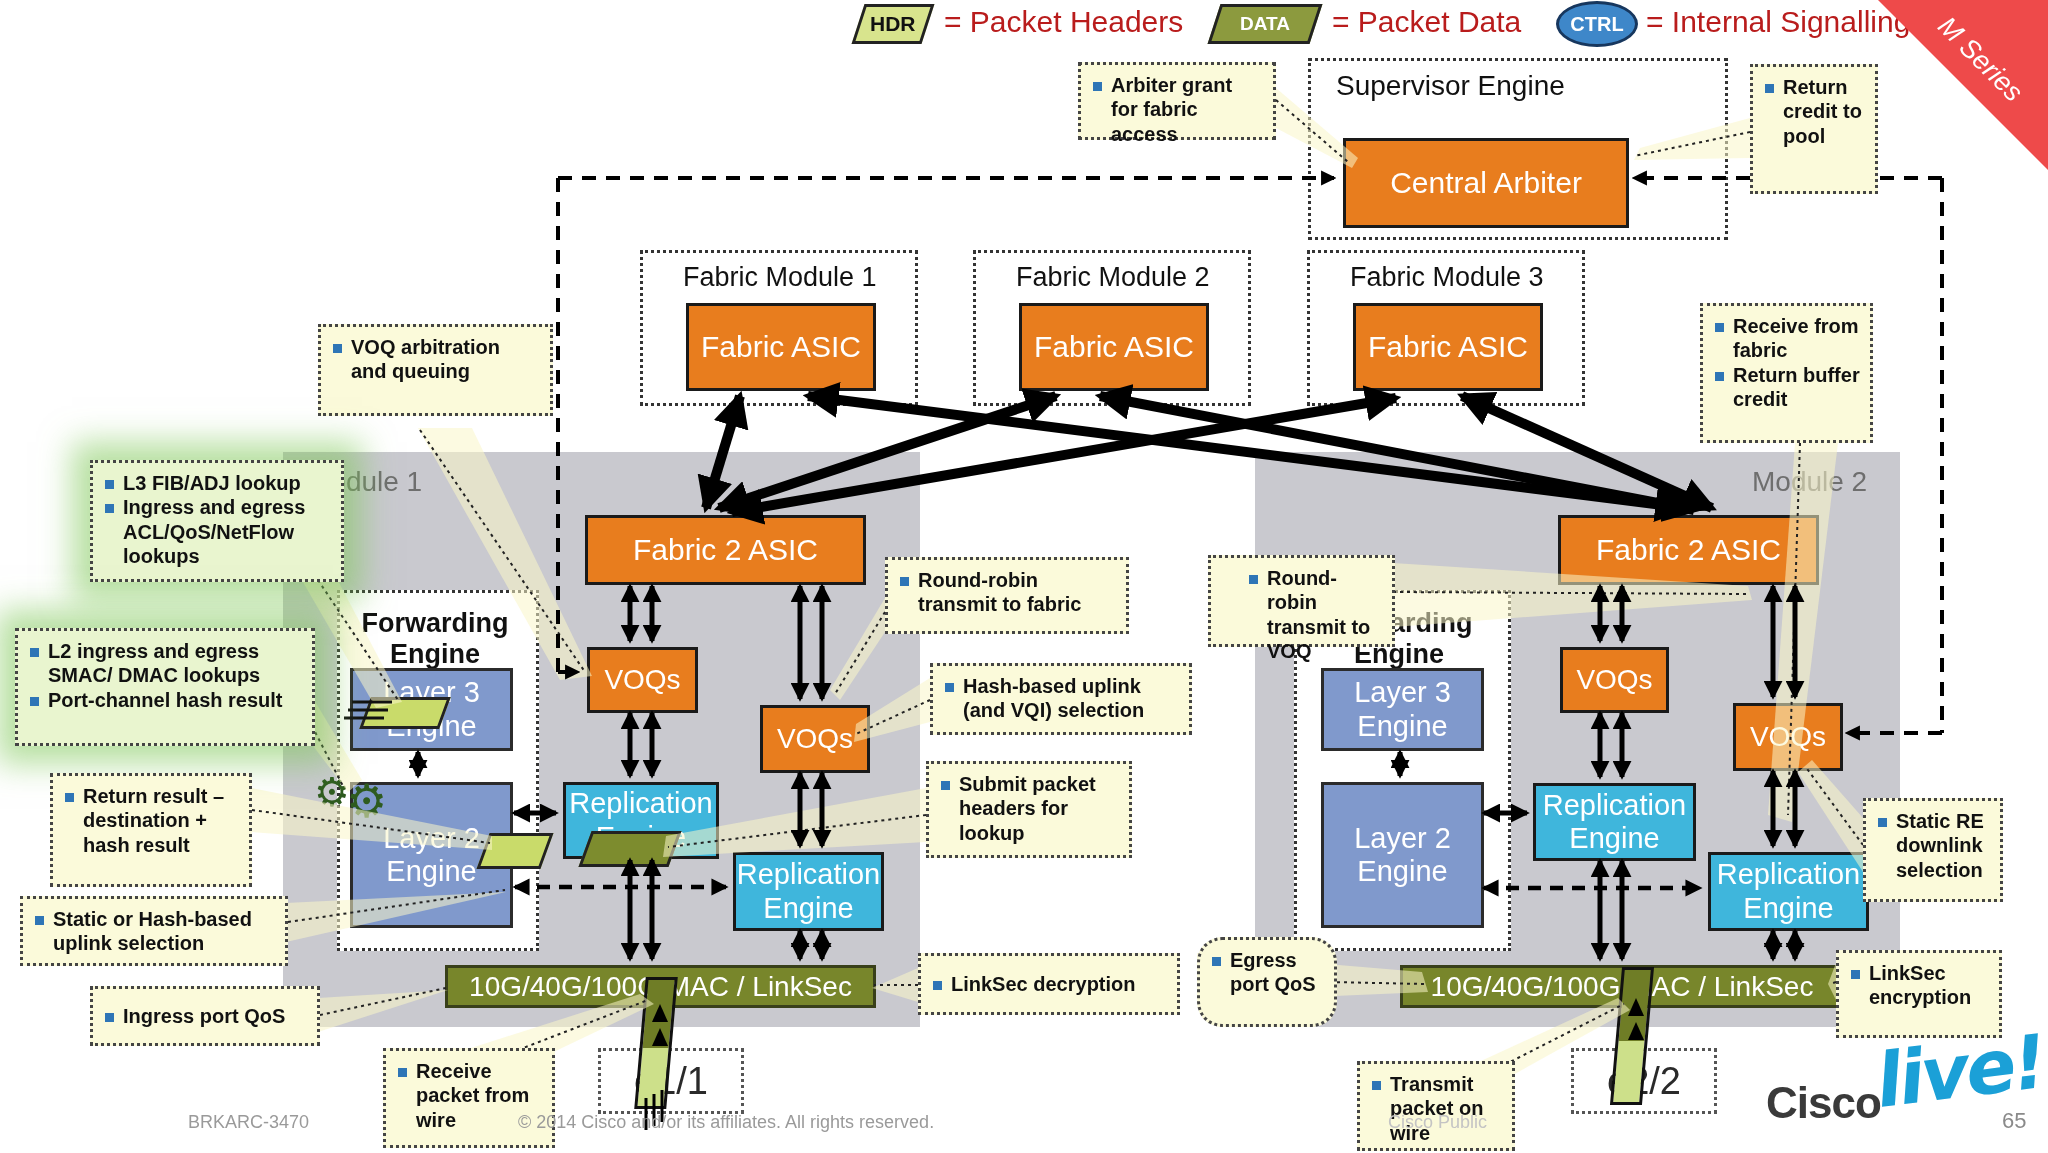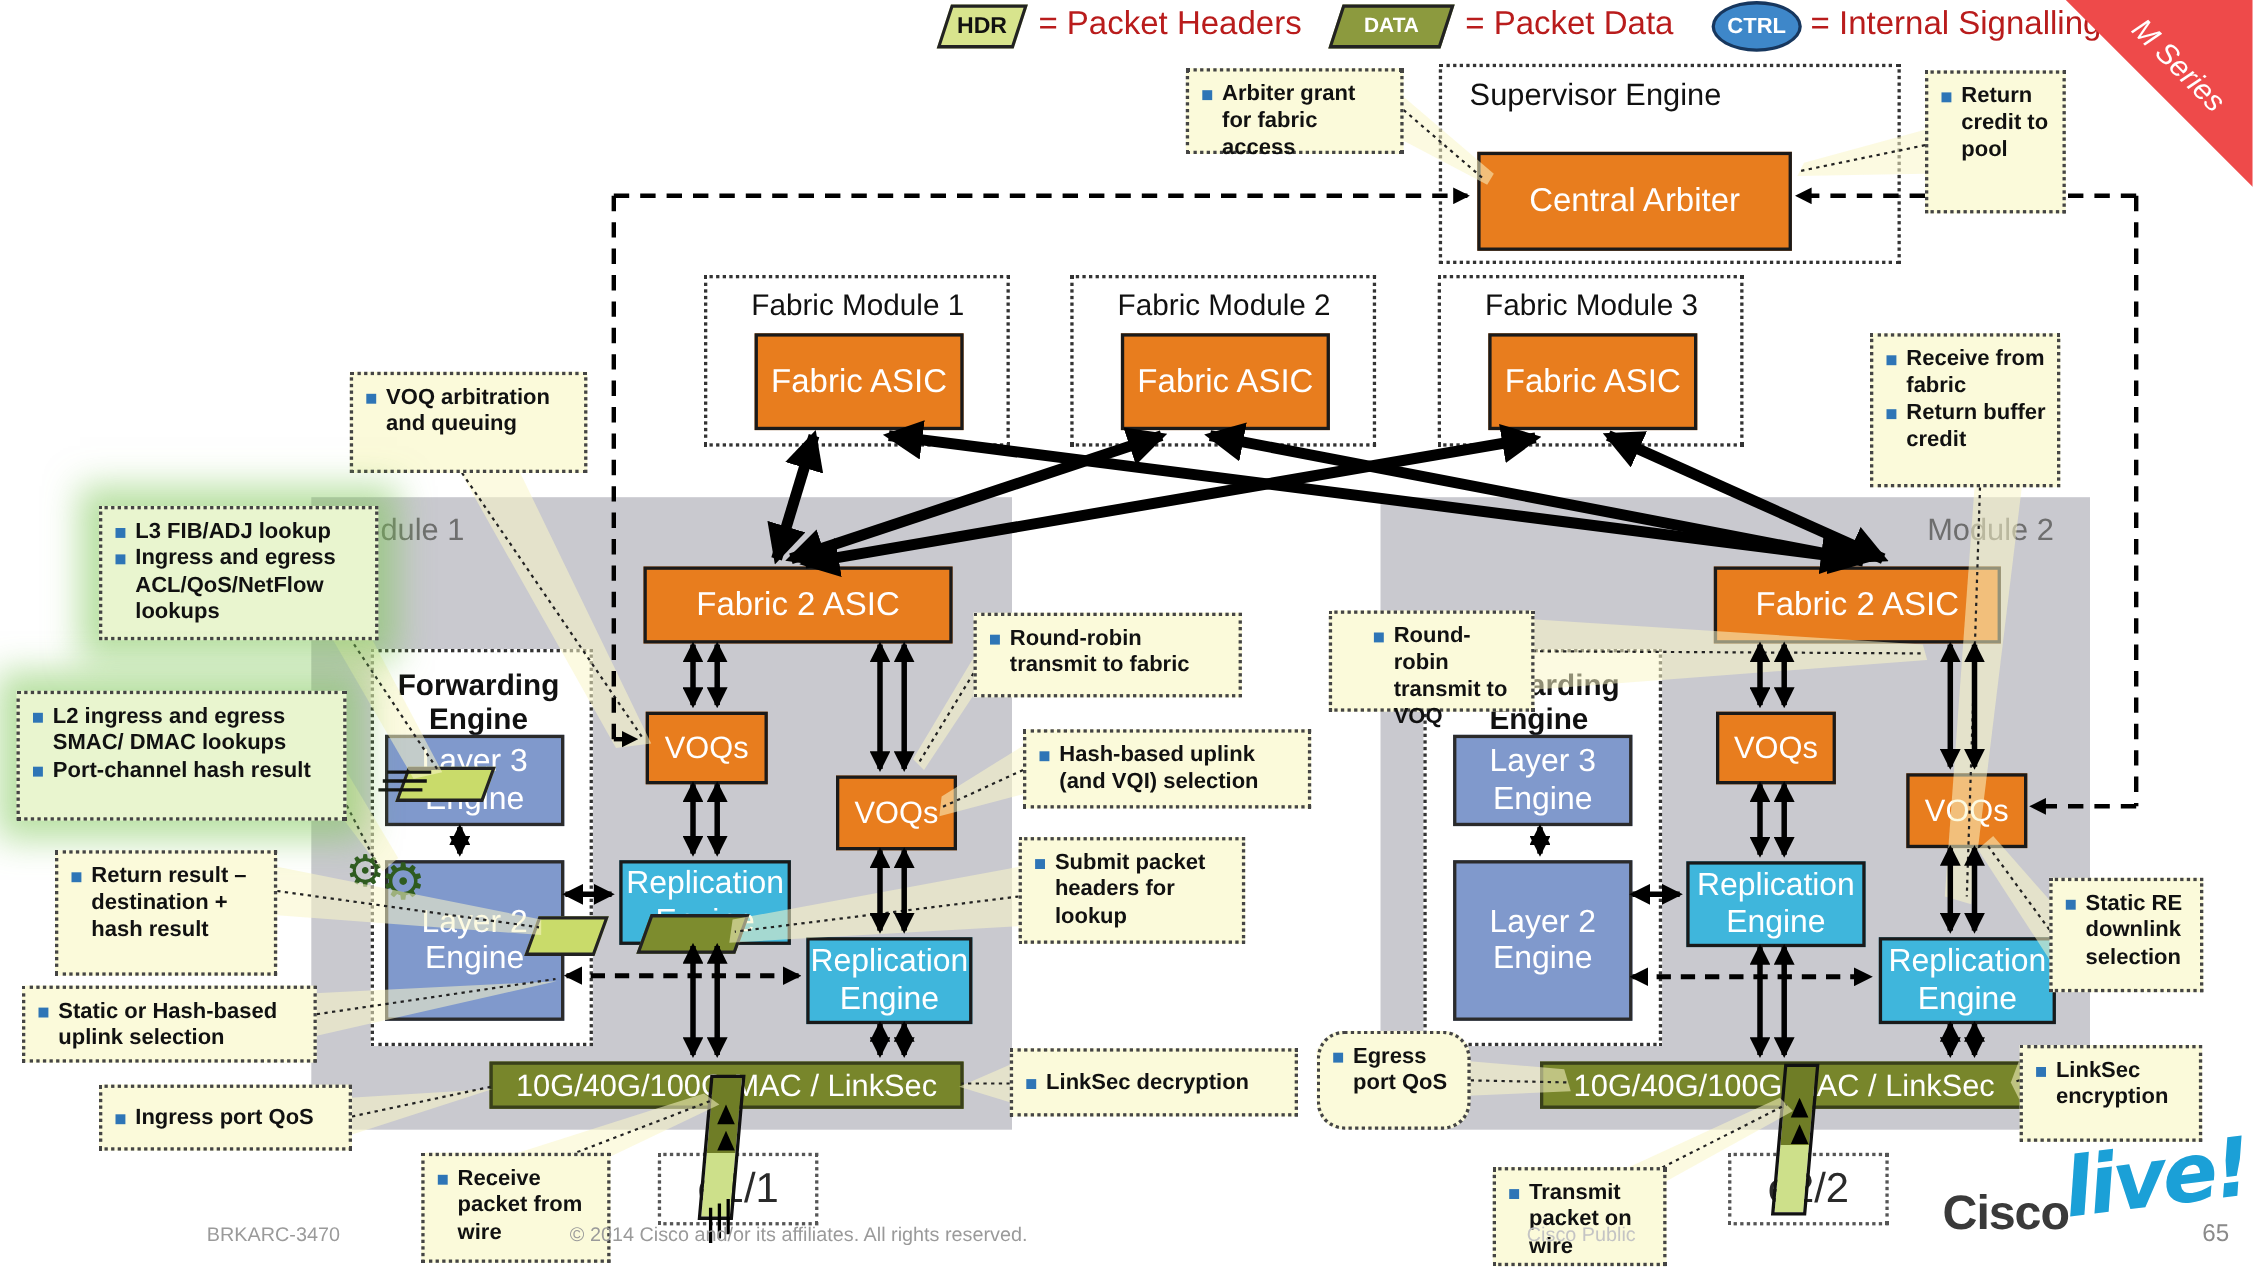--- a/index.html
+++ b/index.html
@@ -271,21 +271,21 @@
   <div class="abs callout" style="left:1700px;top:303px;width:173px;height:140px;">
     <div class="bullet">
         <span class="sq"></span>
         <span class="btext">Receive from fabric</span>
       </div>
     <div class="bullet">
         <span class="sq"></span>
         <span class="btext">Return buffer credit</span>
       </div>
   </div>
-  <div class="abs callout" style="left:318px;top:338px;width:216px;height:92px;">
+  <div class="abs callout" style="left:318px;top:324px;width:235px;height:92px;">
     <div class="bullet">
         <span class="sq"></span>
         <span class="btext">VOQ arbitration and queuing</span>
       </div>
   </div>
   <div class="abs callout green" style="left:90px;top:460px;width:254px;height:122px;">
     <div class="bullet">
         <span class="sq"></span>
         <span class="btext">L3 FIB/ADJ lookup</span>
       </div>

